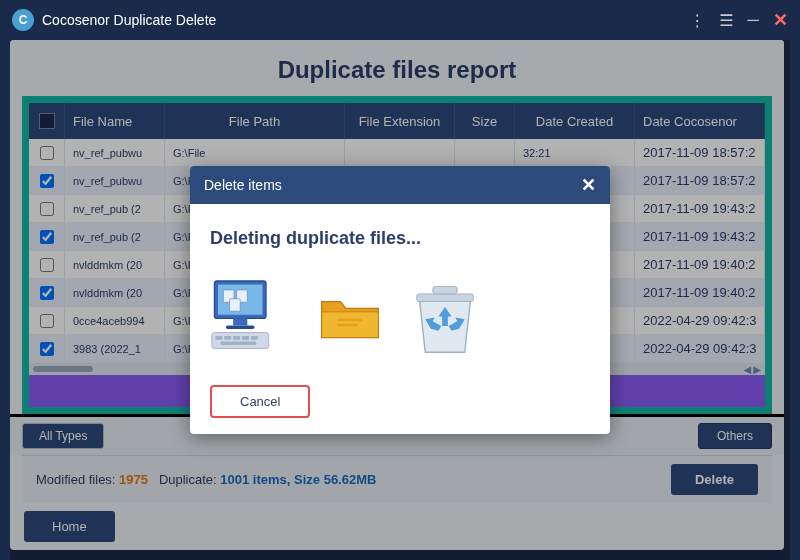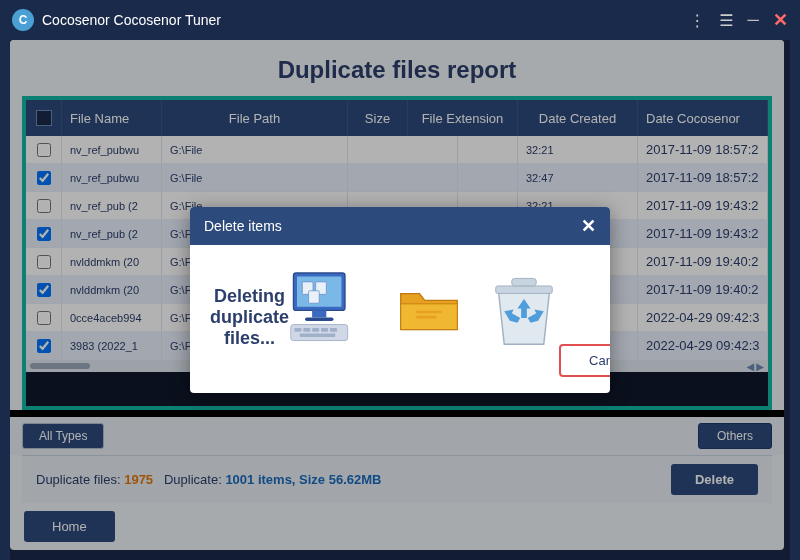--- a/index.html
+++ b/index.html
@@ -77,23 +77,23 @@
       font-weight: 600;
       color: #2c3e6b;
       padding: 16px 0 12px 0;
       background: #f0f4f8;
     }
 
     
     .table-wrapper {
       flex: 1;
       overflow: hidden;
-      background: #0f172a;
+      background: #8b5cf6;
       margin: 0 12px;
-      border: 4px solid #14b8a6;
+      border: 7px solid #14b8a6;
     }
 
     .table-header {
       display: flex;
       background: #2c4a7c;
       color: white;
       font-size: 13px;
       font-weight: 500;
     }
     .th-checkbox {
@@ -180,21 +180,21 @@
       padding: 0 4px;
     }
 
     
     .bottom-tabs {
       display: flex;
       background: #e8eef4;
       padding: 6px 12px;
       gap: 4px;
       align-items: flex-end;
-      border-top: 7px solid #000000;
+      border-top: 3px solid #000000;
     }
     .tab-btn {
       padding: 5px 16px;
       border-radius: 3px;
       font-size: 12px;
       cursor: pointer;
       border: 1px solid #b0c0d0;
       background: #2c4a7c;
       color: white;
     }
@@ -286,22 +286,22 @@
     }
     .modal-close {
       color: white;
       font-size: 18px;
       cursor: pointer;
       font-weight: bold;
     }
     .modal-body {
       padding: 24px 20px 16px;
       display: flex;
-      flex-direction: row;
-      align-items: flex-end;
+      flex-direction: column;
+      align-items: flex-start;
     }
     .modal-title {
       font-size: 18px;
       color: #2c3e6b;
       font-weight: 600;
       margin-bottom: 28px;
       text-align: center;
     }
     .modal-icons {
       display: flex;
@@ -341,43 +341,43 @@
     .table-body::-webkit-scrollbar { width: 8px; }
     .table-body::-webkit-scrollbar-track { background: #e8eef4; }
     .table-body::-webkit-scrollbar-thumb { background: #9aaaba; border-radius: 4px; }
   </style>
 </head>
 <body>
 
 <div class="title-bar">
   <div class="title-bar-left">
     <div class="app-logo">C</div>
-    <span class="title-bar-title">Cocosenor Cocosenor Tuner</span>
+    <span class="title-bar-title">Cocosenor Duplicate Delete</span>
   </div>
   <div class="title-bar-controls">
     <span>⋮</span>
     <span>☰</span>
     <span>─</span>
     <span class="close-btn">✕</span>
   </div>
 </div>
 
 <div class="main-container">
 
   <div class="page-title">Duplicate files report</div>
 
   <div class="table-wrapper">
     <div class="table-header">
       <div class="th-checkbox">
         <div class="th-checkbox-inner"></div>
       </div>
       <div class="th-cell th-filename">File Name</div>
       <div class="th-cell th-filepath">File Path</div>
+      <div class="th-cell th-ext">File Extension</div>
       <div class="th-cell th-size">Size</div>
-      <div class="th-cell th-ext">File Extension</div>
       <div class="th-cell th-datecreated">Date Created</div>
       <div class="th-cell th-datemodified">Date Cocosenor</div>
     </div>
     <div class="table-body">
 
       <div class="table-row">
         <div class="td-checkbox">
             <input type="checkbox" style="">
           </div>
         <div class="td-cell td-filename">nv_ref_pubwu</div>
@@ -484,21 +484,21 @@
   </div>
 
   <div class="bottom-tabs">
     <button class="tab-btn active">All Types</button>
     <div class="tab-spacer"></div>
     <button class="tab-others">Others</button>
   </div>
 
   <div class="status-bar">
     <div class="status-text">
-      <span>Duplicate files:</span>
+      <span>Modified files:</span>
       <span class="highlight-orange">1975</span>
       &nbsp;
       <span>Duplicate:</span>
       <span class="highlight-blue"> 1001 items,  Size </span>
       <span class="highlight-blue">56.62MB</span>
     </div>
     <button class="delete-btn">Delete</button>
   </div>
 
   <div class="home-bar">

